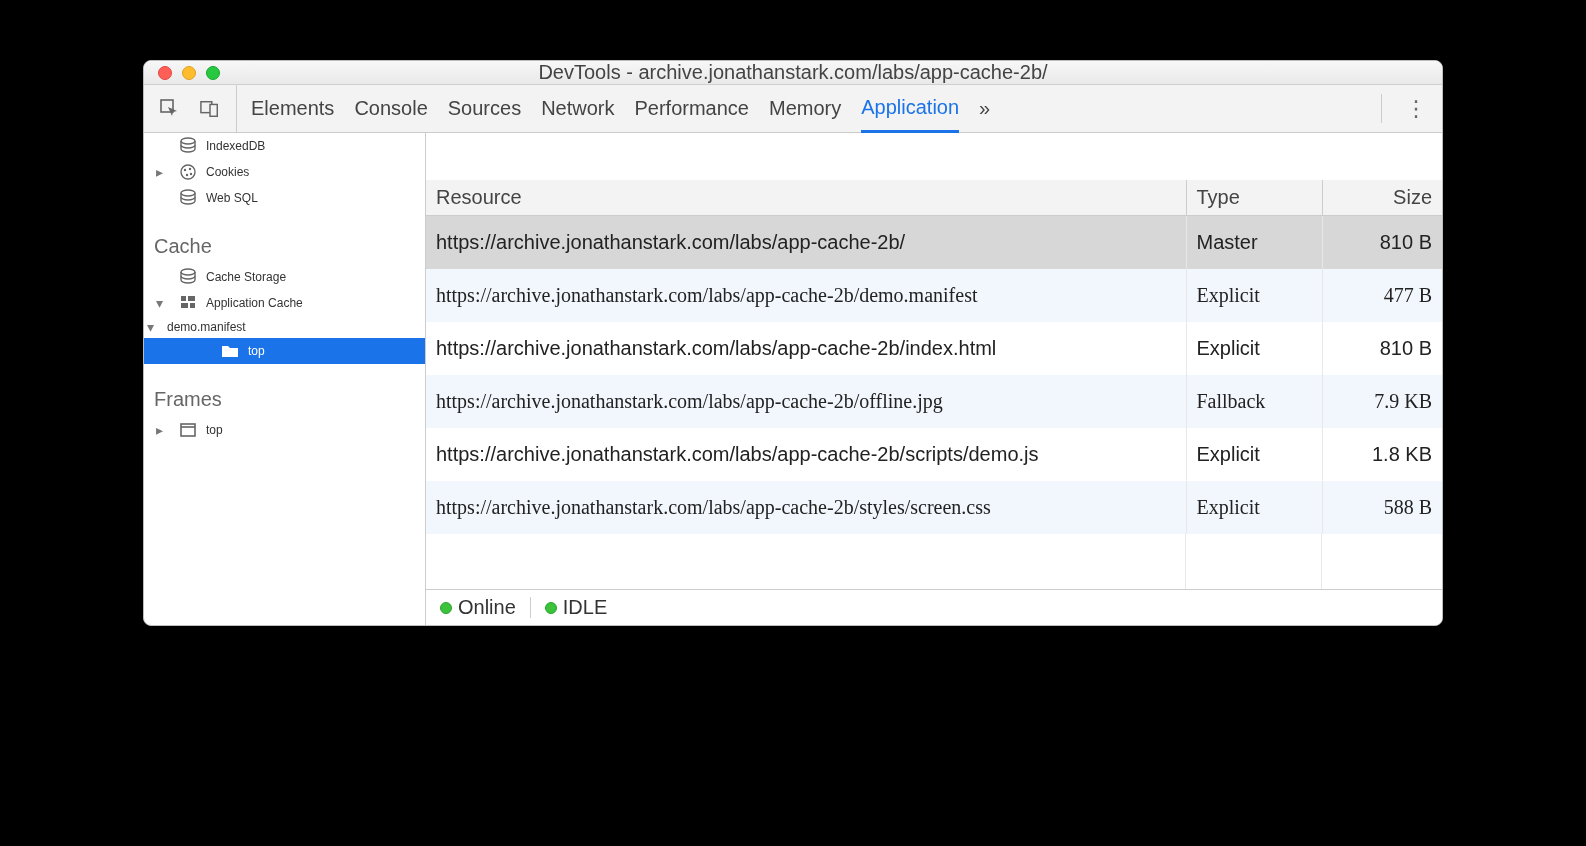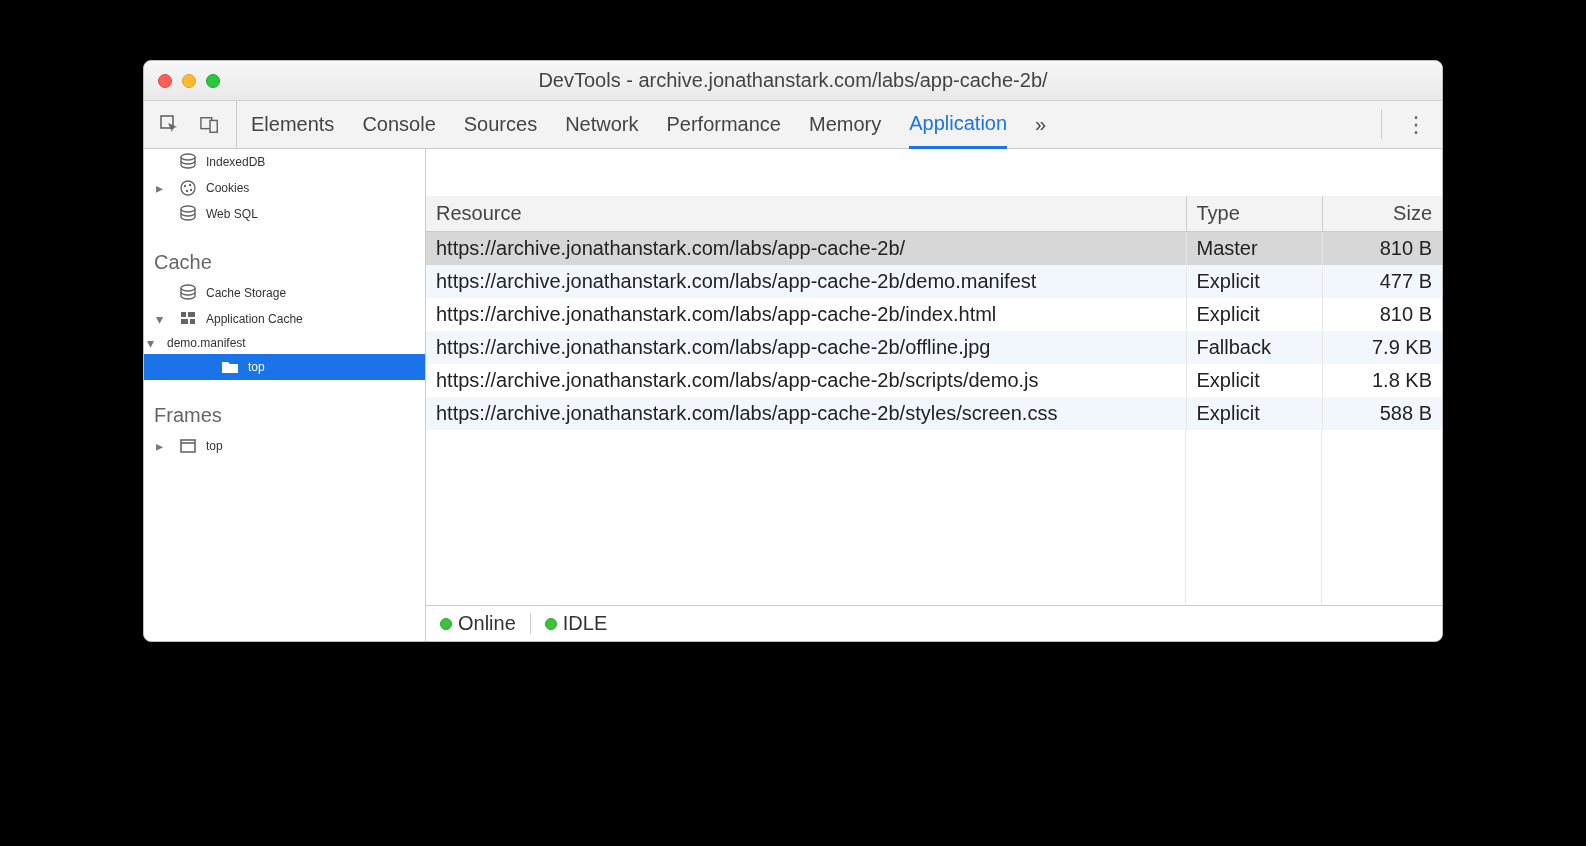--- a/index.html
+++ b/index.html
@@ -16,21 +16,21 @@
   .window {
     width: 1300px;
     background: #fff;
     border-radius: 8px;
     box-shadow: 0 20px 60px rgba(0,0,0,0.5);
     overflow: hidden;
     border: 1px solid #bdbdbd;
   }
   
   .titlebar {
-    height: 40px;
+    height: 24px;
     background: linear-gradient(to bottom, #f7f7f7, #e9e9e9);
     border-bottom: 1px solid #cfcfcf;
     display: flex;
     align-items: center;
     position: relative;
   }
   .traffic-lights {
     display: flex;
     gap: 10px;
     padding-left: 14px;
@@ -63,21 +63,21 @@
   .tb-left {
     display: flex; align-items: center; gap: 20px;
     padding: 0 16px;
     border-right: 1px solid #ccc;
     height: 100%;
   }
   .tb-icon { width: 20px; height: 20px; display:flex; align-items:center; justify-content:center; }
   .tabs {
     display: flex; align-items: center; height: 100%;
     padding-left: 14px;
-    gap: 28px;
+    gap: 20px;
     flex: 1;
     text-align: center;
   }
   .tab {
     height: 100%;
     display: flex; align-items: center;
     cursor: default;
     color: #444;
   }
   .tab.active {
@@ -165,30 +165,30 @@
     text-align: left;
     font-weight: 400;
     color: #444;
     padding: 6px 10px;
     border-bottom: 1px solid #ccc;
     border-right: 1px solid #ccc;
     background: #f3f3f3;
   }
   th:last-child { border-right: none; }
   td {
-    padding: 5px 10px;
+    padding: 15px 10px;
     border-right: 1px solid #e8e8e8;
     white-space: nowrap;
     overflow: hidden;
     text-overflow: ellipsis;
     color: #222;
   }
   td:last-child { border-right: none; }
   tbody tr.sel td { background: #d7d7d7; }
-  tbody tr.alt td { background: #f2f7fd; }
+  tbody tr.alt td { background: #f2f7fd; font-family: Liberation Serif, serif; }
   tbody tr td.size, th.size { text-align: right; }
   .col-resource { width: auto; }
   .col-type { width: 136px; }
   .col-size { width: 120px; }
   
   .footer {
     border-top: 1px solid #ccc;
     height: 36px;
     display: flex;
     align-items: center;

